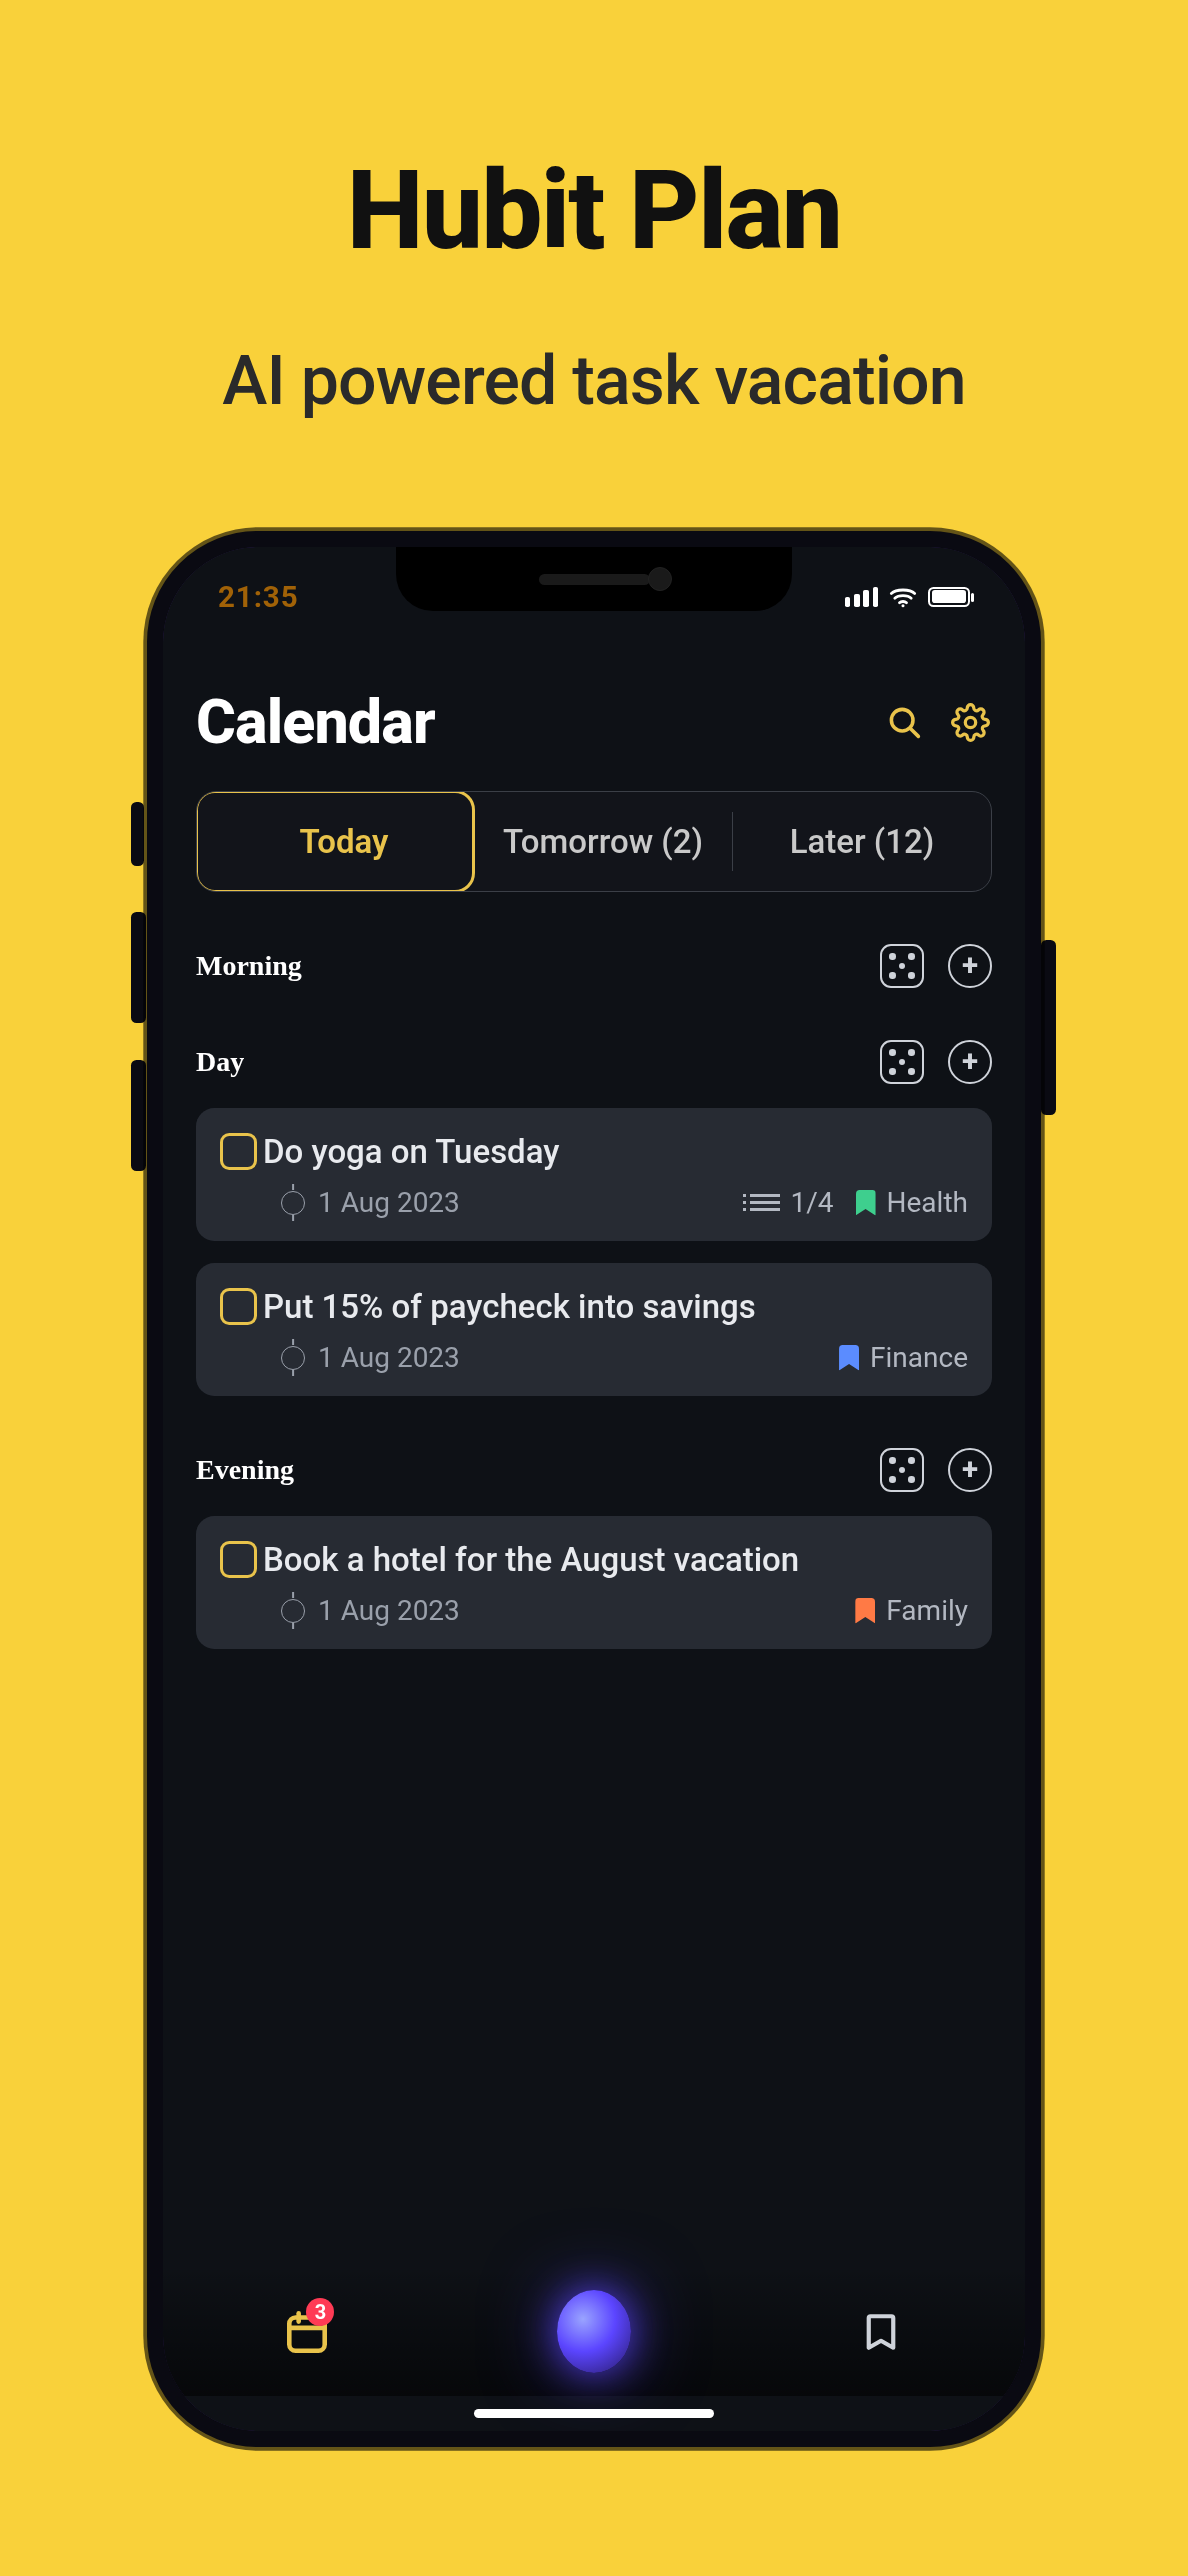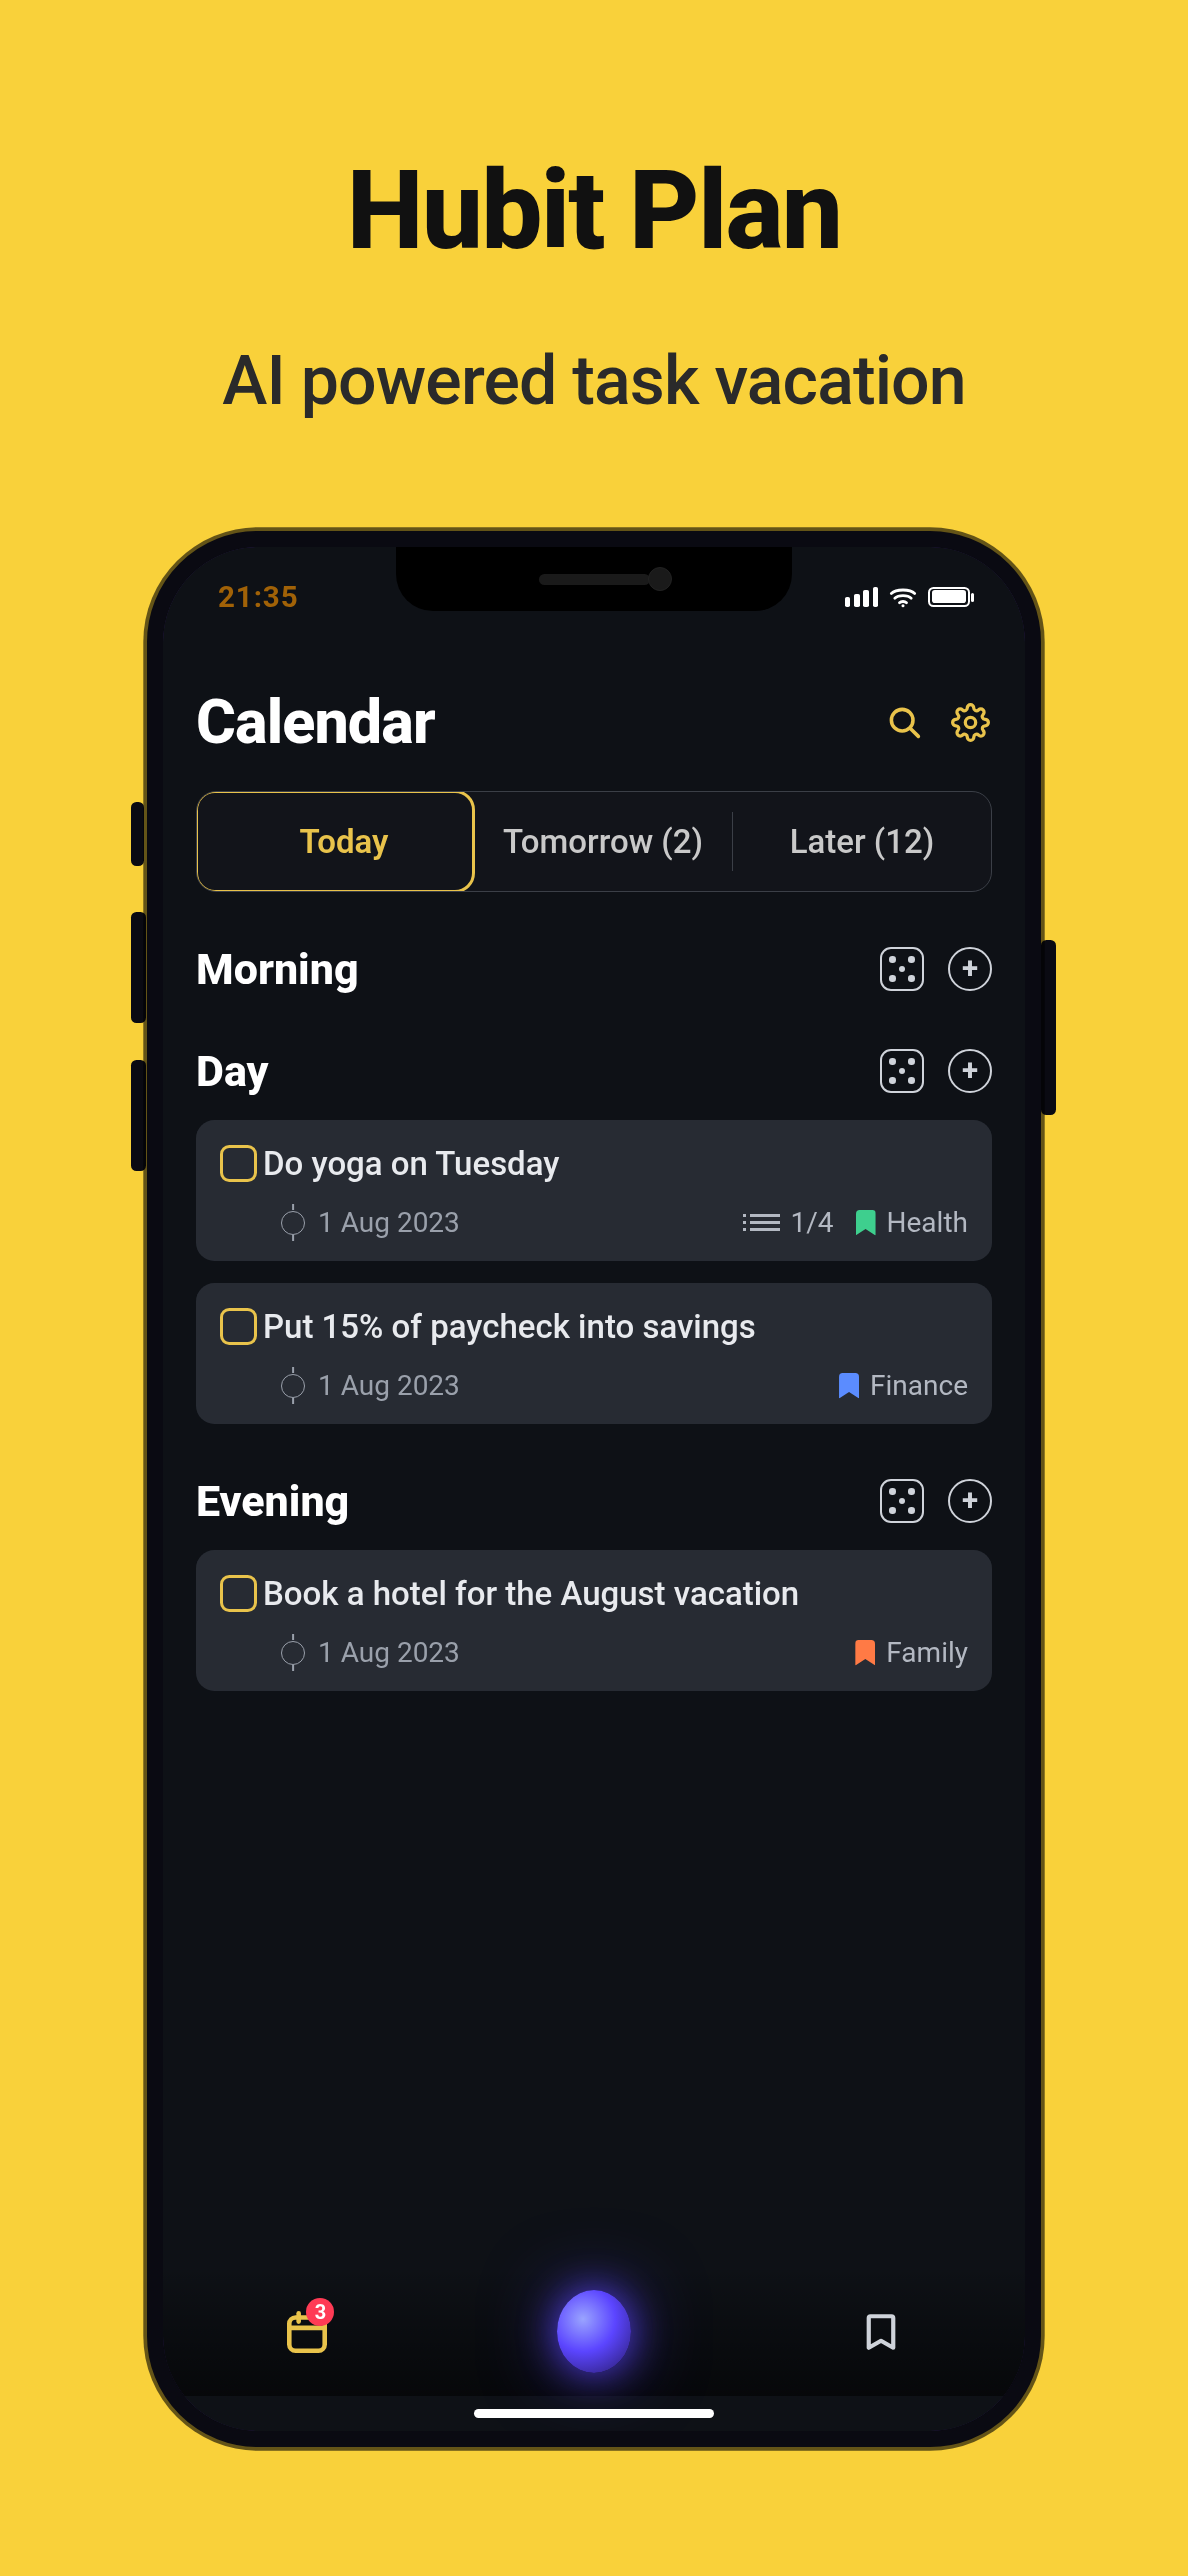--- a/index.html
+++ b/index.html
@@ -192,21 +192,21 @@
     height: 60%;
   }
 
   
   .section { margin-top: 52px; }
   .section-head {
     display:flex; align-items:center; justify-content:space-between;
     margin-bottom: 24px;
   }
   .section-head h2 {
-    font-size: 43px; font-weight: 800; color:#fff;
+    font-size: 28px; font-weight: 800; color:#fff;font-family:Liberation Serif, serif;
   }
   .section-actions { display:flex; gap: 24px; align-items:center; }
   .sq-icon {
     width: 44px; height: 44px; border: 2.8px solid #cfd3da; border-radius: 11px;
     display:flex; align-items:center; justify-content:center;
   }
   .dots5 { position:relative; width:100%; height:100%; }
   .dots5 span{position:absolute;width:6.4px;height:6.4px;background:#cfd3da;border-radius:50%;}
   .dots5 span:nth-child(1){top:7.4px;left:7.4px}
   .dots5 span:nth-child(2){top:7.4px;right:7.4px}
@@ -236,21 +236,21 @@
   .task-top { display:flex; align-items:center; gap: 6px; }
   .chk {
     width: 37px; height:37px; border: 3.7px solid #E9C34B; border-radius: 9.2px;
     flex-shrink:0;
   }
   .task-title {
     font-size: 33px; color:#e8eaee; font-weight:500;
   }
   .task-meta {
     display:flex; align-items:center; justify-content:space-between;
-    margin-top: 23px;
+    margin-top: 15px;
     padding-left: 61px;
   }
   .meta-left { display:flex; align-items:center; gap: 13px; color:#9aa0ab; font-size:28px;}
   .meta-right { display:flex; align-items:center; gap: 22px; }
   .meta-group { display:flex; align-items:center; gap: 11px; color:#b3b8c2; font-size:28px; }
   .bookmark {
     width: 20px; height: 26px; border-radius: 3.7px 3.7px 1.8px 1.8px;
     clip-path: polygon(0 0,100% 0,100% 100%,50% 75%,0 100%);
   }
   .bk-green{background:#3ecf8e}

